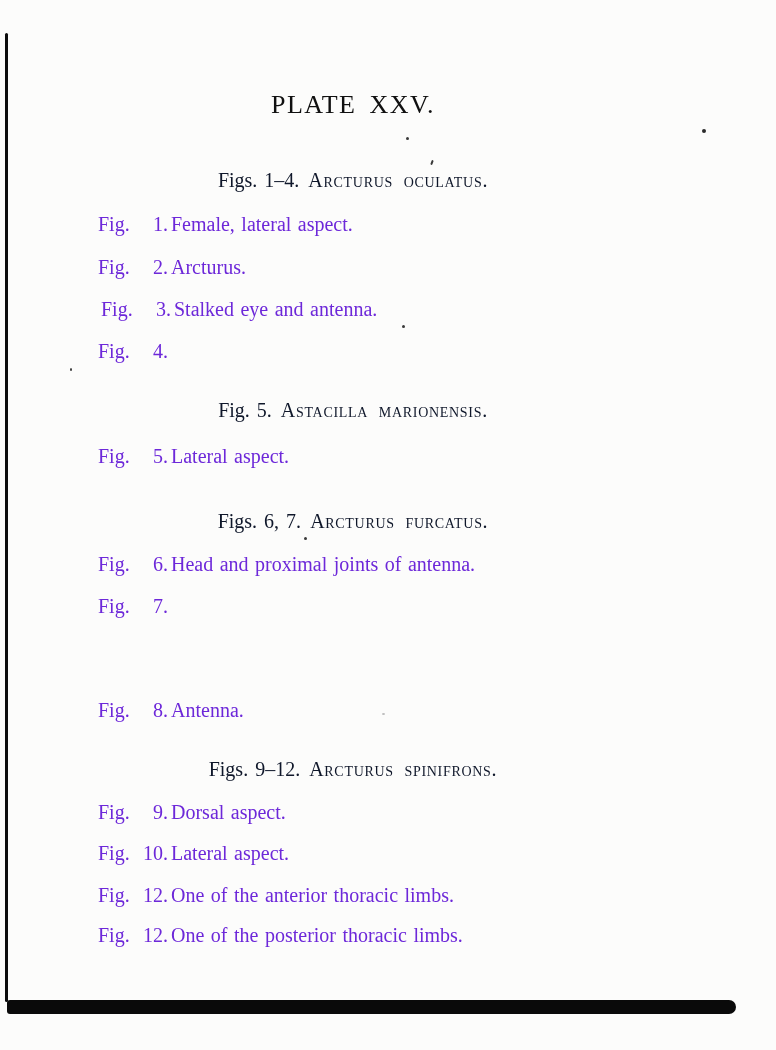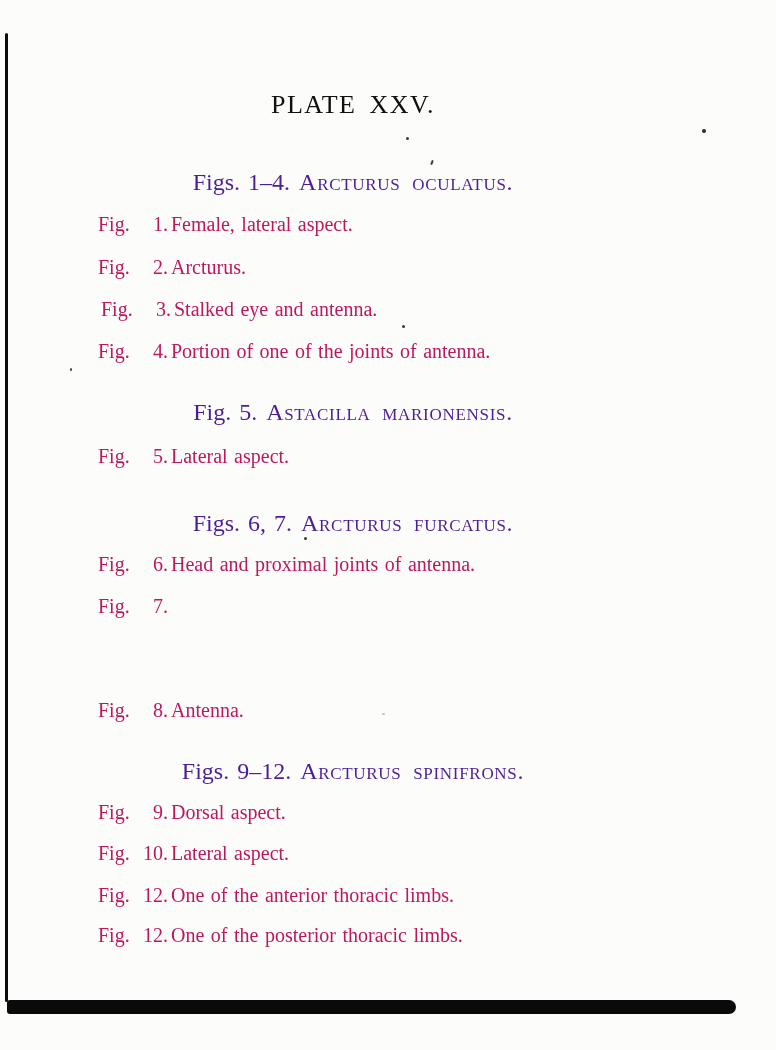--- a/index.html
+++ b/index.html
@@ -20,30 +20,30 @@
   
   .centered {
     left: 98px; width: 510px; text-align: center;
   }
   .plate-title {
     font-size: 26px;
     letter-spacing: 1.5px;
     word-spacing: 5px;
     color: #101010;
   }
-  .heading { font-size: 24px; word-spacing: 2px; color: #4c1d95; }
+  .heading { font-size: 20px; word-spacing: 2px; color: #0f172a; }
   .heading .sc {
     font-variant: small-caps;
     letter-spacing: 0.7px;
     margin-left: 9px;
     word-spacing: 5px;
   }
 
   
-  .row { left: 98px; font-size: 20px; display: flex; color: #be185d; }
+  .row { left: 98px; font-size: 20px; display: flex; color: #6d28d9; }
   .row .lab { width: 44px; }
   .row .num { width: 26px; text-align: right; }
   .row .desc { margin-left: 3px; word-spacing: 1.5px; }
 
   
   .edge-left {
     position: absolute;
     left: 5px; top: 33px;
     width: 3px; height: 969px;
     background: #0c0c0c;
@@ -96,21 +96,20 @@
     <span class="desc">Arcturus.</span>
   </div>
   <div class="line row" style="top:298px; left:101px">
     <span class="lab">Fig.</span>
     <span class="num">3.</span>
     <span class="desc">Stalked eye and antenna.</span>
   </div>
   <div class="line row" style="top:340px">
     <span class="lab">Fig.</span>
     <span class="num">4.</span>
-    <span class="desc">Portion of one of the joints of antenna.</span>
   </div>
 
   <div class="line centered heading" style="top:399px">
     <span>Fig. 5.</span><span class="sc">Astacilla marionensis.</span>
   </div>
   <div class="line row" style="top:445px">
     <span class="lab">Fig.</span>
     <span class="num">5.</span>
     <span class="desc">Lateral aspect.</span>
   </div>

